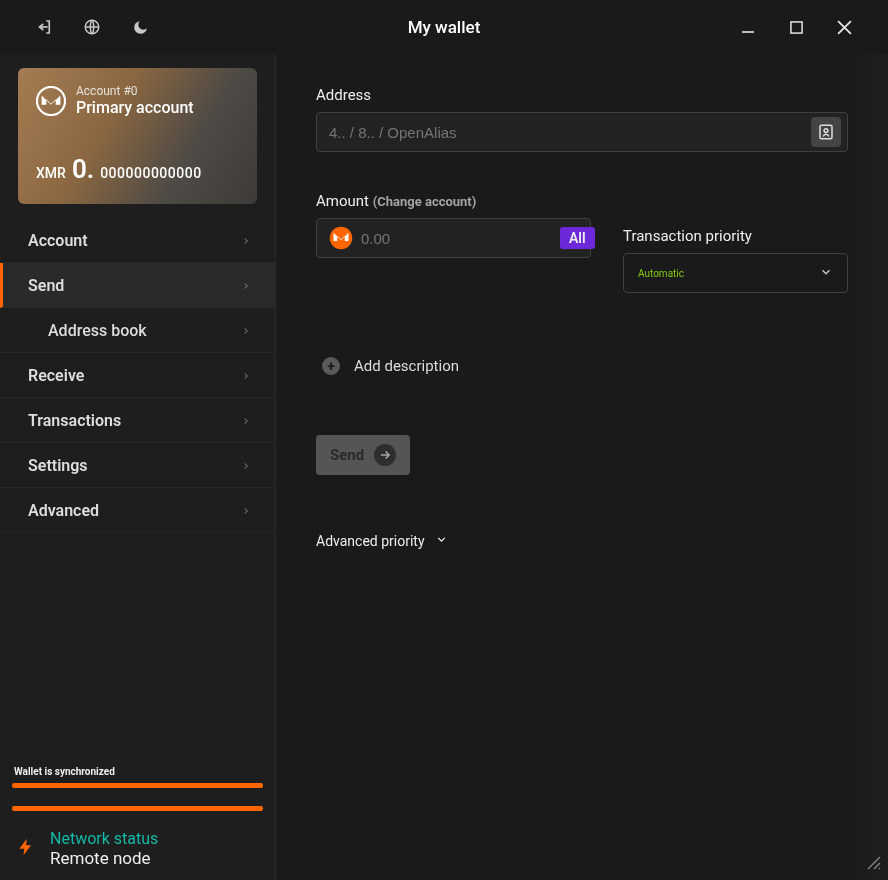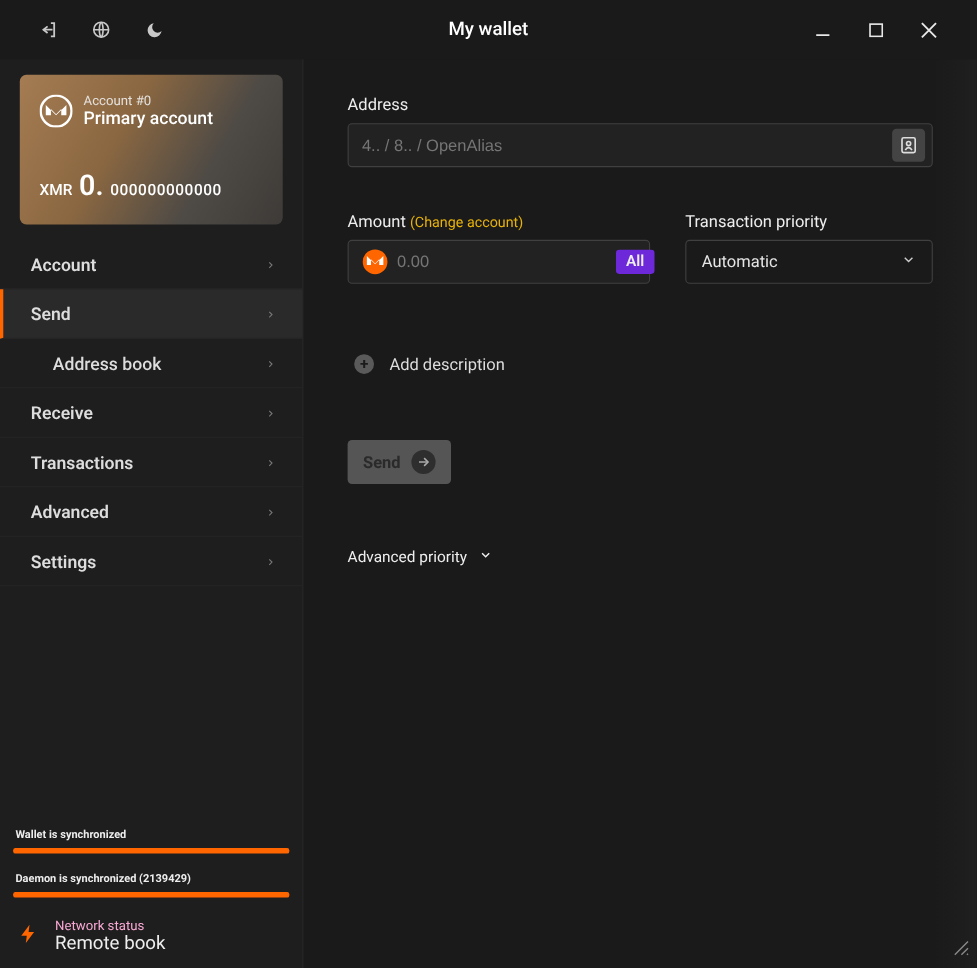--- a/index.html
+++ b/index.html
@@ -121,33 +121,33 @@
   }
   .network-row {
     display: flex;
     align-items: center;
     gap: 14px;
     padding-left: 4px;
     margin-top: 8px;
   }
   .bolt { color: #ff6600; }
   .network-meta { display: flex; flex-direction: column; }
-  .network-caption { font-size: 12px; color: #f9a8d4; }
+  .network-caption { font-size: 16px; color: #14b8a6; }
   .network-value { font-size: 17px; color: #eee; }
   .main {
     flex: 1;
     padding: 32px 40px;
     display: flex;
     flex-direction: column;
     gap: 40px;
     position: relative;
     background: #1a1a1a;
   }
   .field-label { font-size: 15px; color: #eee; margin-bottom: 8px; }
-  .link-paren { font-size: 13px; color: #eab308; }
+  .link-paren { font-size: 13px; color: #a3a3a3; font-weight: bold; }
   .input-wrap {
     display: flex;
     align-items: center;
     background: #222;
     border: 1px solid #404040;
     border-radius: 4px;
     height: 40px;
     padding: 0 4px 0 12px;
   }
   .input-wrap input {
@@ -164,21 +164,21 @@
     background: #444;
     border-radius: 4px;
     display: flex;
     align-items: center;
     justify-content: center;
     cursor: pointer;
     margin: 0 2px;
   }
   .row-2 { display: flex; gap: 32px; }
   .col-amount { width: 275px; }
-  .col-priority { flex: 1.1; }
+  .col-priority { flex: 1.1; margin-top: 35px; }
   .amount-input-icon {
     width: 24px;
     height: 24px;
     margin-right: 8px;
   }
   .all-badge {
     background: #6d28d9;
     color: #eee;
     border-radius: 3px;
     padding: 3px 9px;
@@ -190,22 +190,22 @@
   .select-wrap {
     display: flex;
     align-items: center;
     justify-content: space-between;
     background: #1a1a1a;
     border: 1px solid #404040;
     border-radius: 4px;
     height: 40px;
     padding: 0 14px;
     cursor: pointer;
-    color: #e5e5e5;
-    font-size: 15px;
+    color: #84cc16;
+    font-size: 10px;
   }
   .add-desc {
     display: flex;
     align-items: center;
     gap: 14px;
     margin-top: 24px;
     padding-left: 6px;
     cursor: pointer;
     color: #ddd;
     font-size: 15px;
@@ -349,47 +349,46 @@
               <path d="M9 6l6 6-6 6"></path>
             </svg></span>
         </div>
         <div class="nav-item">
           <span>Transactions</span>
           <span class="chevron"><svg width="10" height="10" viewBox="0 0 24 24" fill="none" stroke="currentColor" stroke-width="2.5">
               <path d="M9 6l6 6-6 6"></path>
             </svg></span>
         </div>
         <div class="nav-item">
+          <span>Settings</span>
+          <span class="chevron"><svg width="10" height="10" viewBox="0 0 24 24" fill="none" stroke="currentColor" stroke-width="2.5">
+              <path d="M9 6l6 6-6 6"></path>
+            </svg></span>
+        </div>
+        <div class="nav-item">
           <span>Advanced</span>
-          <span class="chevron"><svg width="10" height="10" viewBox="0 0 24 24" fill="none" stroke="currentColor" stroke-width="2.5">
-              <path d="M9 6l6 6-6 6"></path>
-            </svg></span>
-        </div>
-        <div class="nav-item">
-          <span>Settings</span>
           <span class="chevron"><svg width="10" height="10" viewBox="0 0 24 24" fill="none" stroke="currentColor" stroke-width="2.5">
               <path d="M9 6l6 6-6 6"></path>
             </svg></span>
         </div>
       </div>
 
     <div class="sidebar-bottom">
       <div class="sync-label">Wallet is synchronized</div>
       <div class="sync-bar"></div>
-      <div class="sync-label">Daemon is synchronized (2139429)</div>
       <div class="sync-bar"></div>
       <div class="network-row">
         <span class="bolt">
           <svg width="20" height="28" viewBox="0 0 24 24" fill="currentColor">
               <path d="M13 2L4 14h6l-1 8 9-12h-6l1-8z"></path>
             </svg>
         </span>
         <div class="network-meta">
           <span class="network-caption">Network status</span>
-          <span class="network-value">Remote book</span>
+          <span class="network-value">Remote node</span>
         </div>
       </div>
     </div>
   </div>
 
   <div class="main">
     <div class="main-gradient"></div>
     <div>
       <div class="field-label">Address</div>
       <div class="input-wrap">

